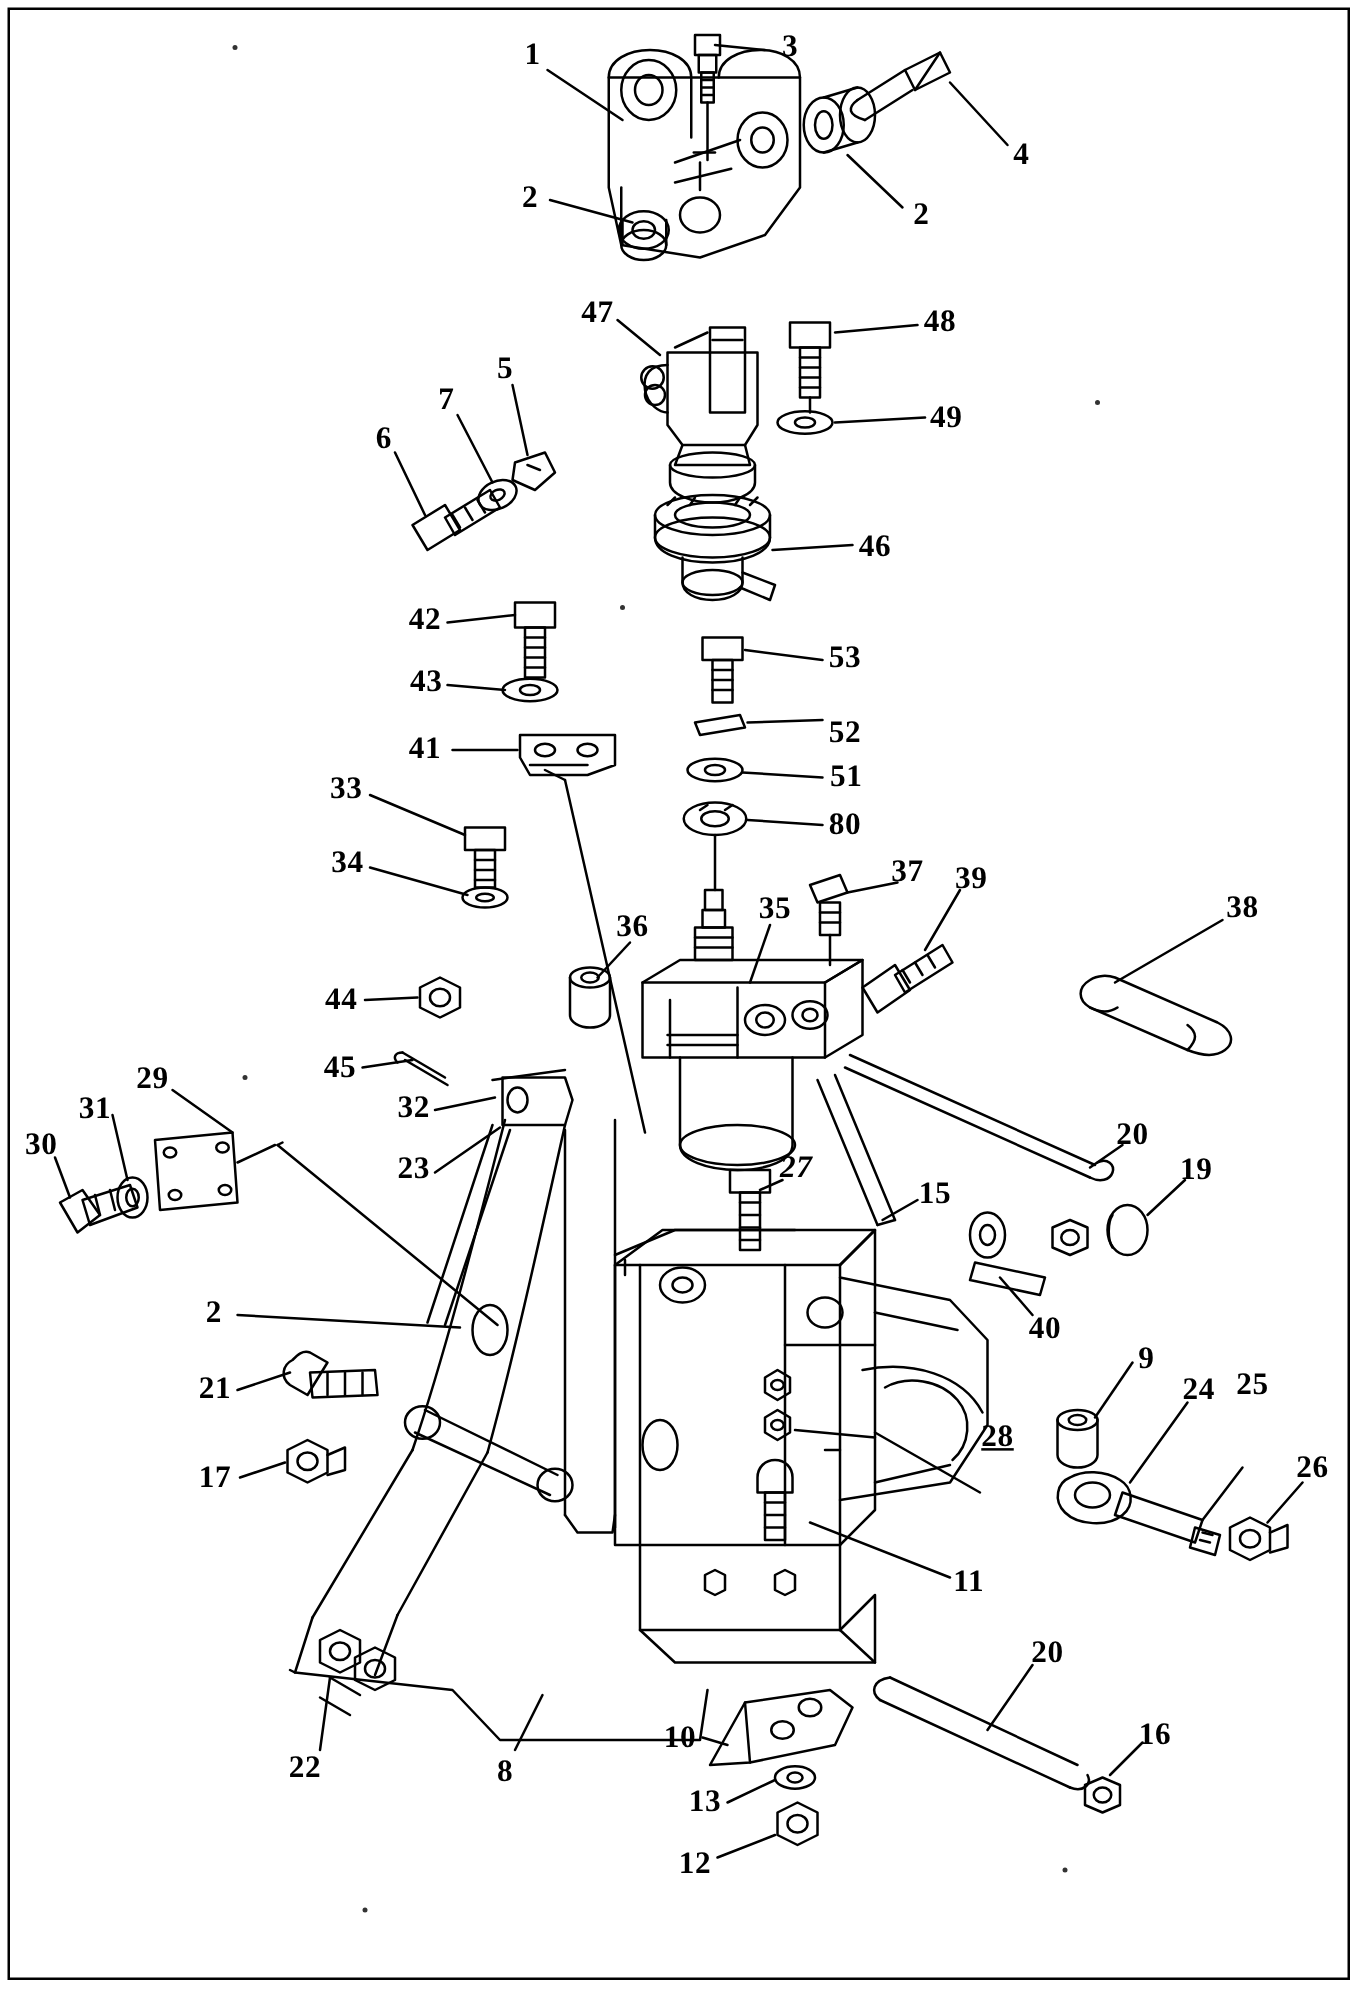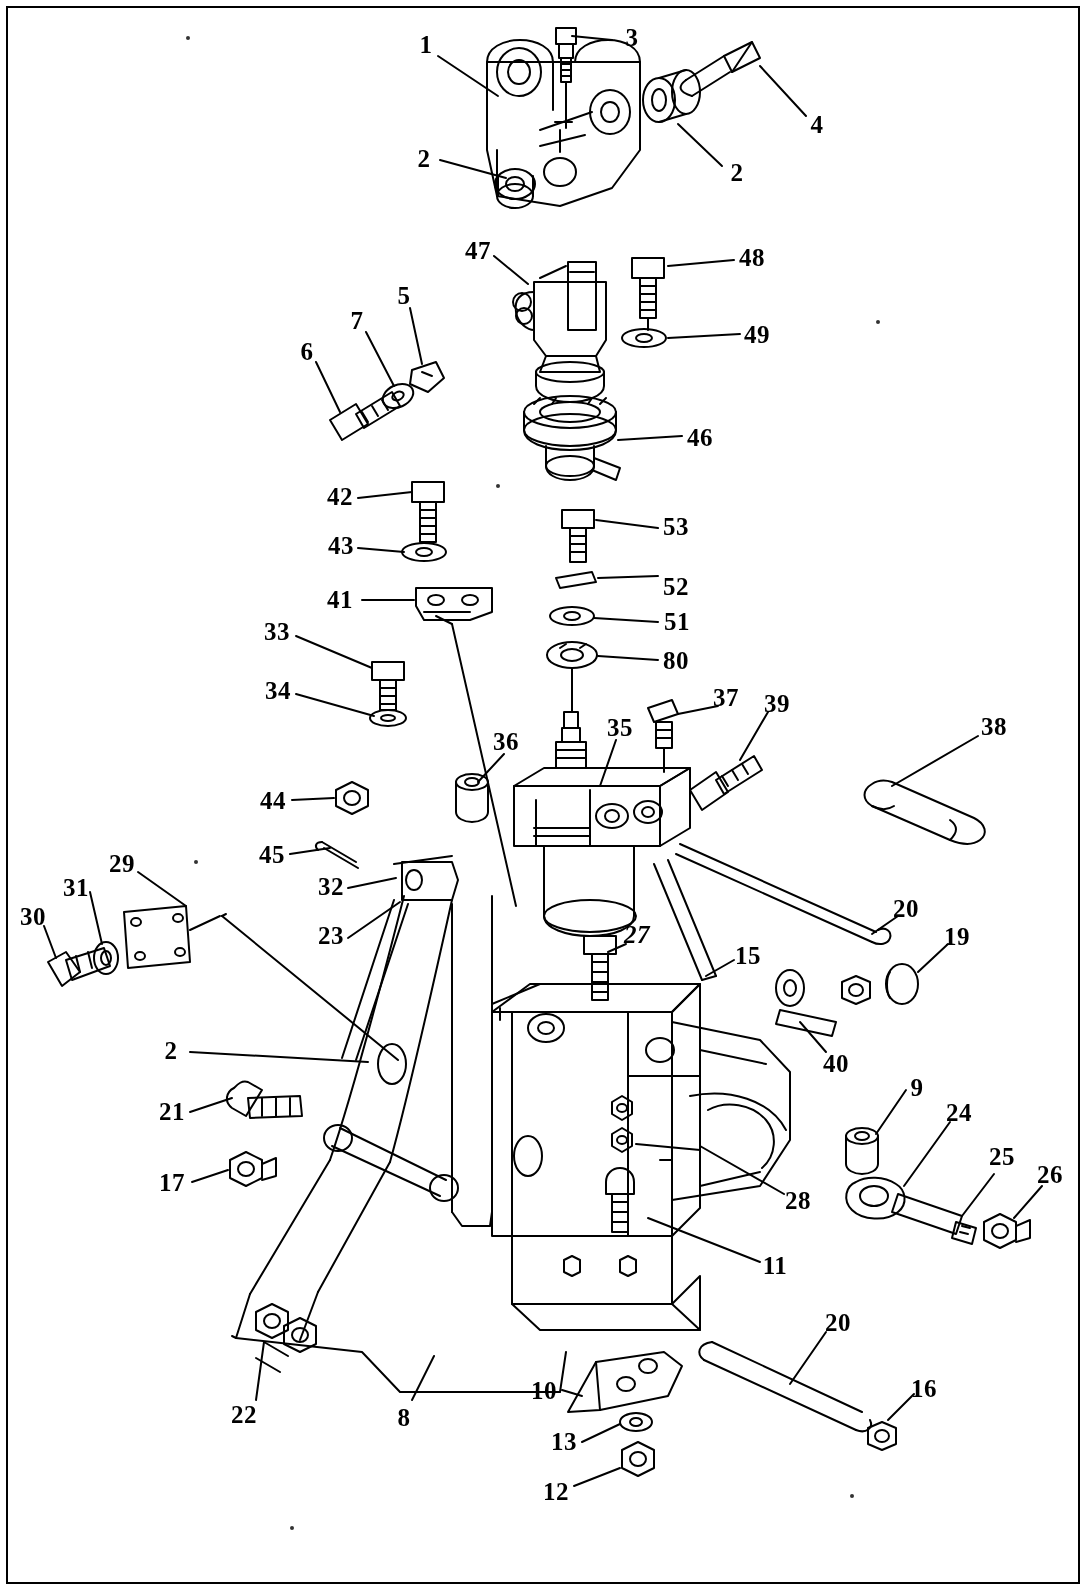--- a/index.html
+++ b/index.html
@@ -561,24 +561,24 @@
   <div class="callout" style="left:906px; top:908px;">20</div>
   <div class="callout" style="left:957px; top:936px;">19</div>
   <div class="callout" style="left:331px; top:935px;">23</div>
   <div class="callout" style="left:637px; top:934px;font-style:italic;">27</div>
   <div class="callout" style="left:748px; top:955px;">15</div>
   <div class="callout" style="left:836px; top:1063px;">40</div>
   <div class="callout" style="left:171px; top:1050px;">2</div>
   <div class="callout" style="left:172px; top:1111px;">21</div>
   <div class="callout" style="left:917px; top:1087px;">9</div>
   <div class="callout" style="left:959px; top:1112px;">24</div>
-  <div class="callout" style="left:1002px;top:1156px;">25</div>
+  <div class="callout" style="left:1002px;top:1108px;">25</div>
   <div class="callout" style="left:172px; top:1182px;">17</div>
   <div class="callout" style="left:1050px;top:1174px;font-family:Liberation Serif, serif;">26</div>
-  <div class="callout" style="left:798px; top:1200px;">28</div>
+  <div class="callout" style="left:798px; top:1149px;text-decoration:underline;">28</div>
   <div class="callout" style="left:775px; top:1265px;">11</div>
   <div class="callout" style="left:838px; top:1322px;">20</div>
   <div class="callout" style="left:244px; top:1414px;">22</div>
   <div class="callout" style="left:404px; top:1417px;">8</div>
   <div class="callout" style="left:924px; top:1388px;">16</div>
   <div class="callout" style="left:544px; top:1390px;">10</div>
   <div class="callout" style="left:564px; top:1441px;">13</div>
   <div class="callout" style="left:556px; top:1491px;">12</div>
 </div>
 

